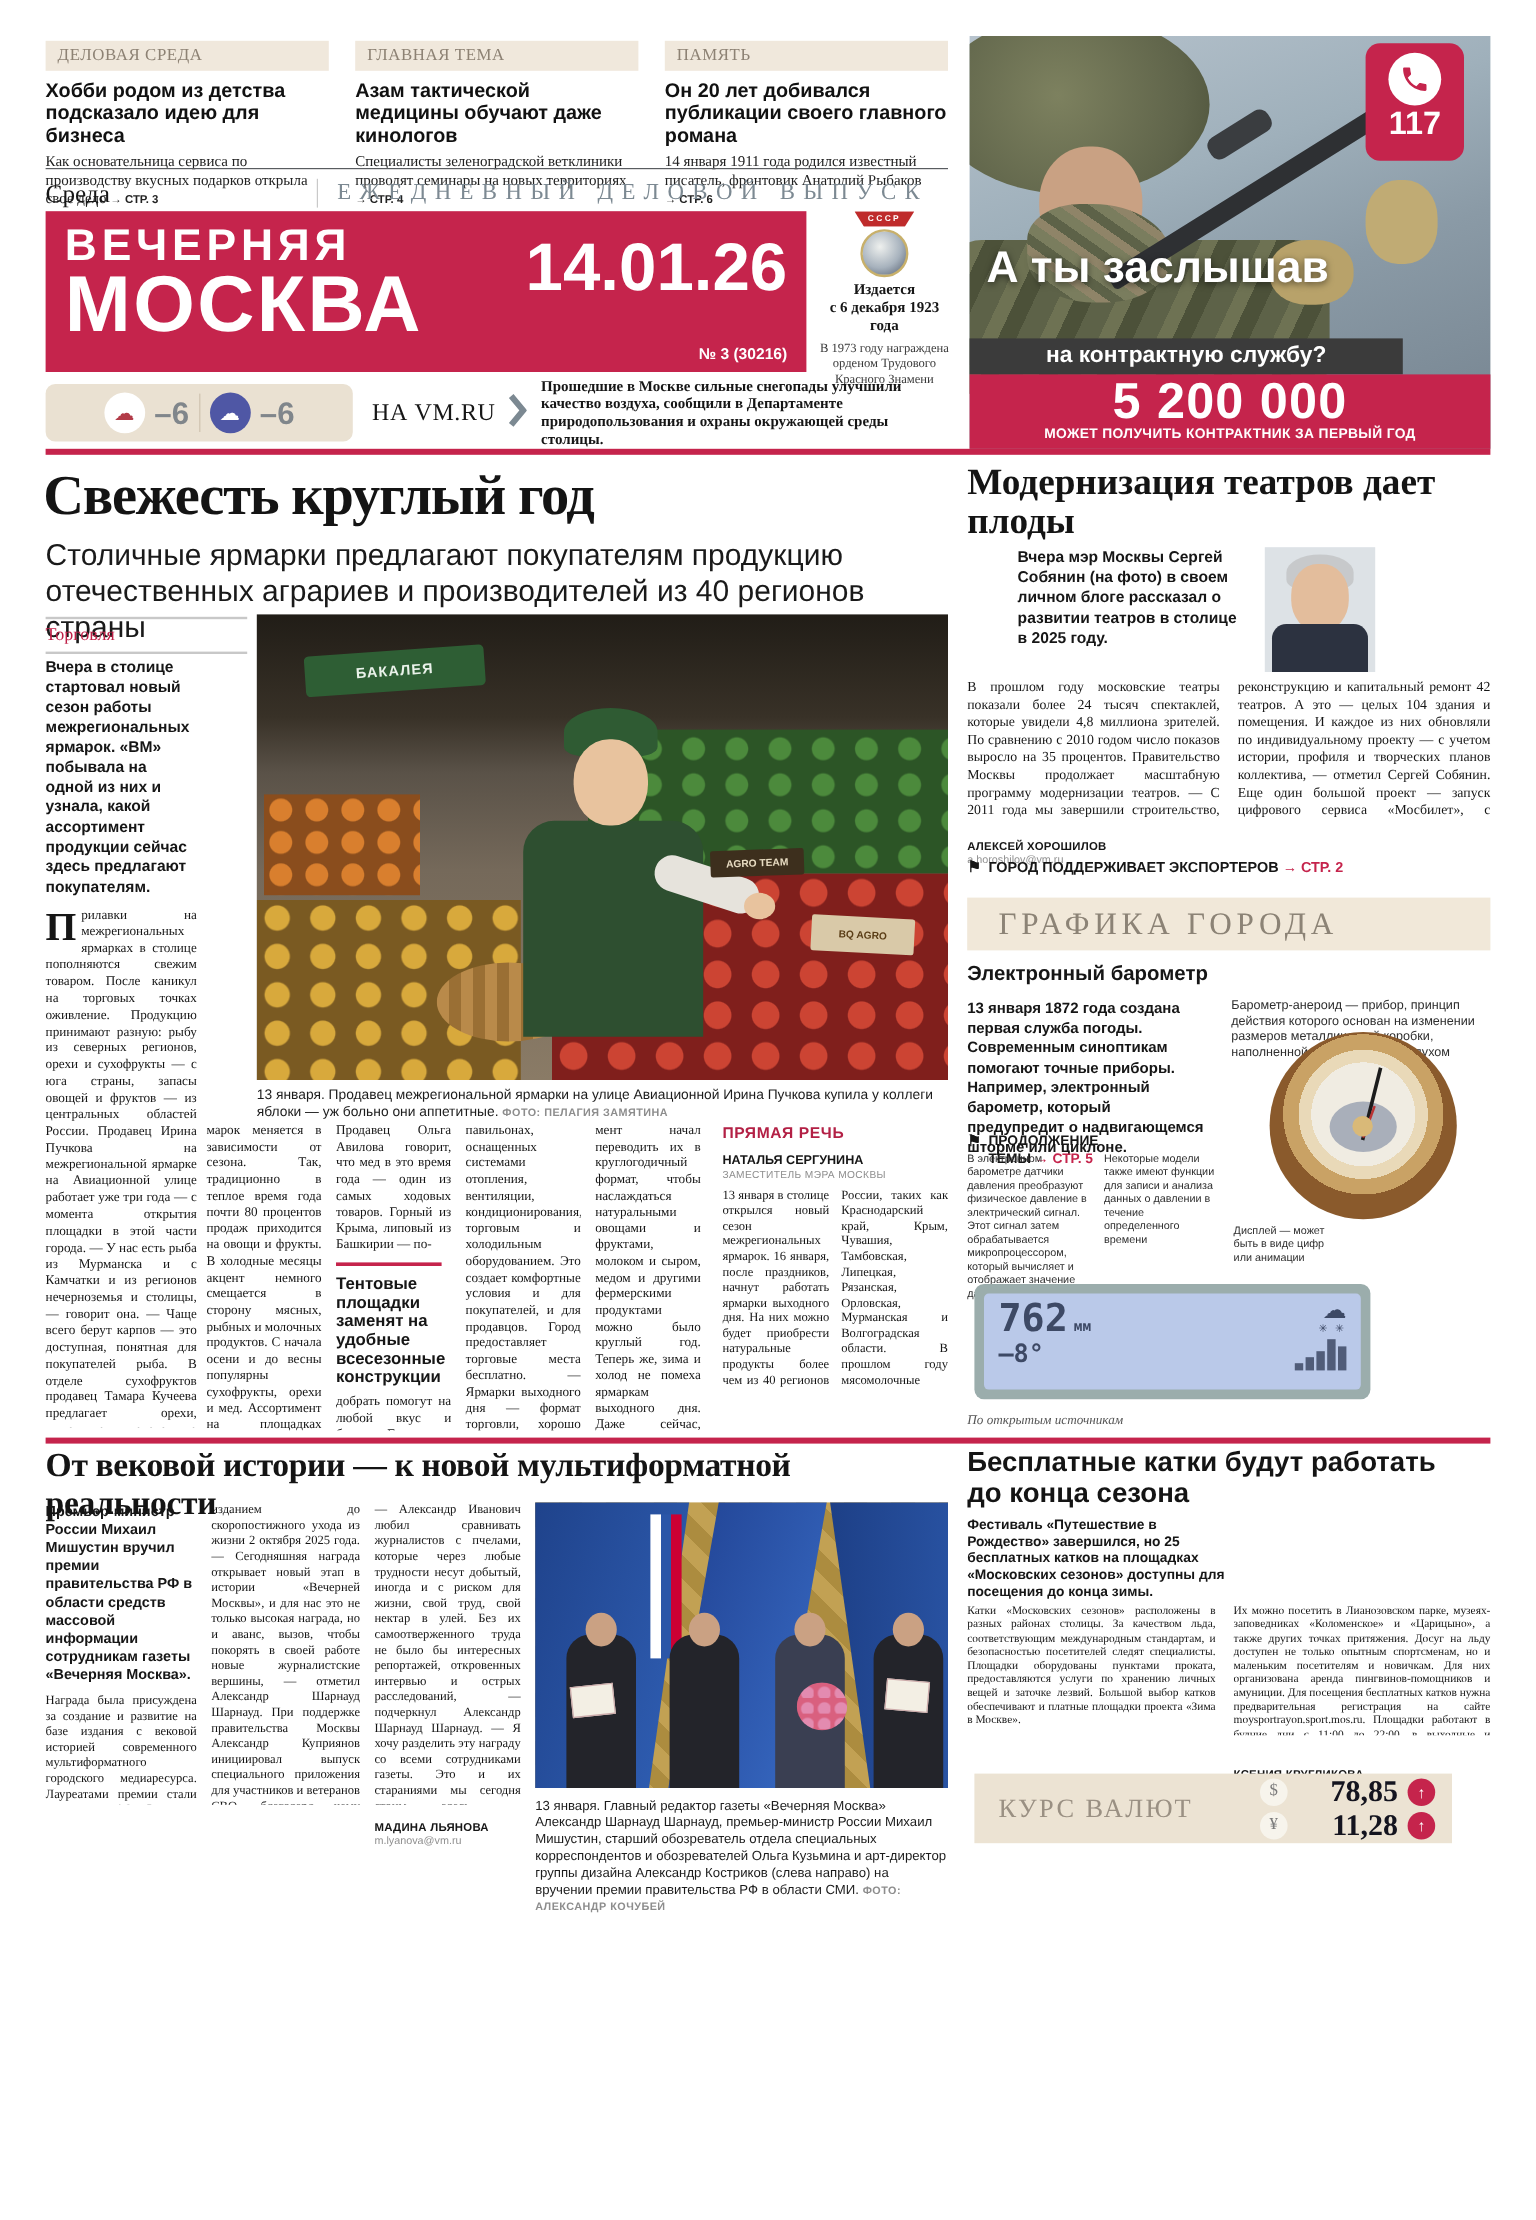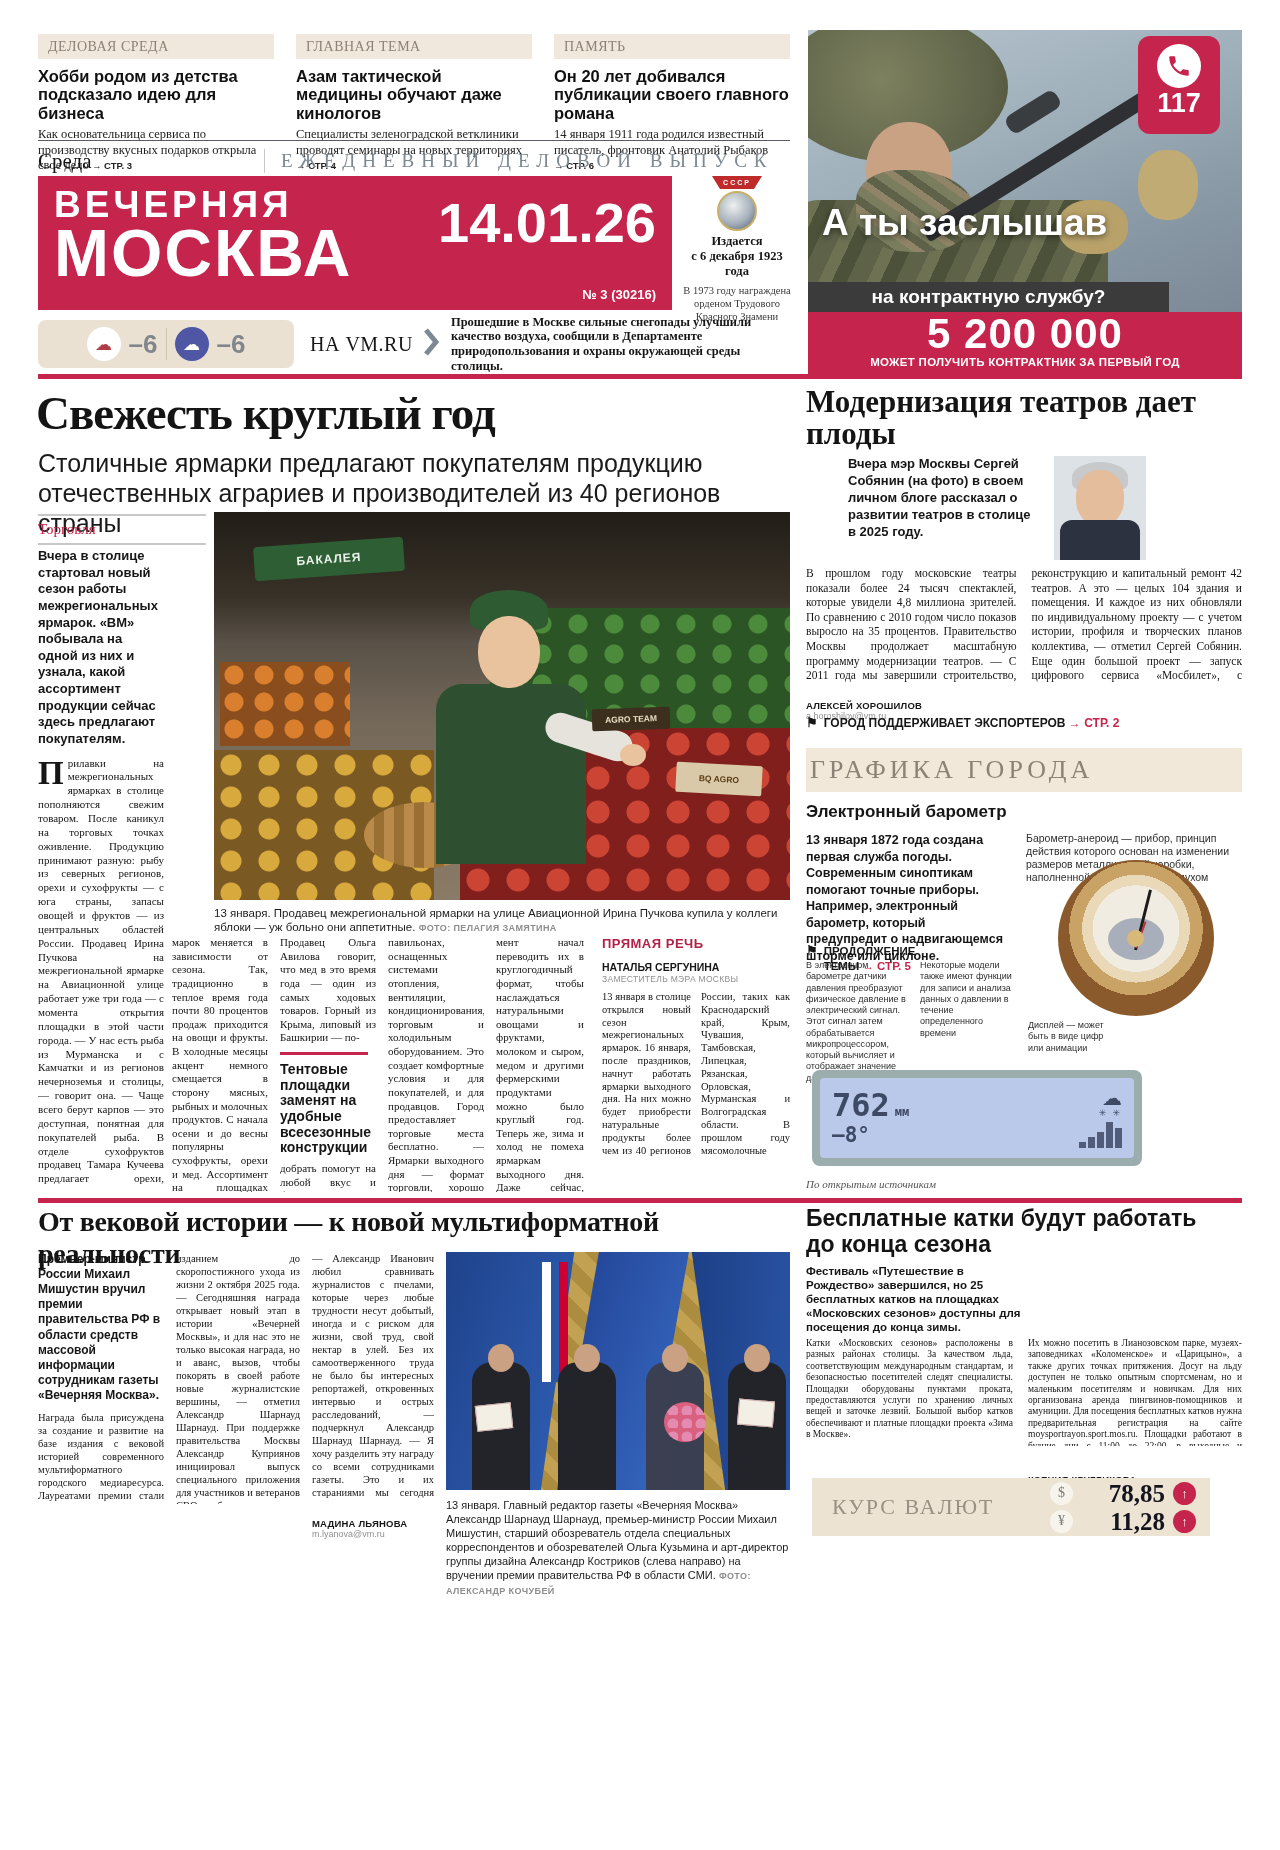--- a/index.html
+++ b/index.html
@@ -168,41 +168,41 @@
   .th-body{left:806px;top:566px;width:436px;height:122px;column-count:2;column-gap:15px;
            font-size:11.5px;line-height:1.27;}
   .th-byline{left:806px;top:694px;}
   .linkrow{left:806px;top:716px;display:flex;gap:6px;align-items:flex-start;
            font-family:"Liberation Sans",sans-serif;font-weight:700;font-size:12px;line-height:1.3;}
   .flag{font-size:13px;line-height:1;}
 
   
   .graphics{left:806px;top:748px;width:436px;height:448px;}
   .g-band{position:absolute;left:0;top:0;width:436px;height:44px;background:#f1e8d9;
-          font-size:26px;letter-spacing:4px;color:#8c8376;line-height:44px;padding-left:4px;box-sizing:border-box;}
+          font-size:26px;letter-spacing:4px;color:#8c8376;line-height:44px;padding-left:26px;box-sizing:border-box;}
   .g-title{position:absolute;left:0;top:54px;font-family:"Liberation Sans",sans-serif;
            font-weight:800;font-size:17px;}
   .g-intro{position:absolute;left:0;top:84px;width:198px;font-family:"Liberation Sans",sans-serif;
            font-weight:700;font-size:12.5px;line-height:1.32;}
   .g-more{position:absolute;left:0;top:196px;display:flex;gap:6px;
           font-family:"Liberation Sans",sans-serif;font-weight:700;font-size:11.5px;line-height:1.3;}
   .g-ann{position:absolute;font-family:"Liberation Sans",sans-serif;font-size:9px;
          line-height:1.25;color:#2e2e2e;}
   .baro{position:absolute;left:252px;top:112px;width:156px;height:156px;border-radius:50%;
         background:radial-gradient(circle at 50% 44%,#f0ece2 0 37%,#e9d9b8 37% 46%,#c9a265 46% 57%,#8a5a2c 57% 79%,#6f4520 79% 100%);}
   .b-win{position:absolute;left:50px;top:58px;width:56px;height:42px;border-radius:50%;background:#a9afba;}
   .b-needle{position:absolute;left:76px;top:28px;width:3px;height:62px;background:#1c1c1c;
             transform:rotate(14deg);transform-origin:50% 100%;}
   .b-needle2{position:absolute;left:77px;top:88px;width:2px;height:28px;background:#b33;
             transform:rotate(-160deg);transform-origin:50% 0%;}
   .b-dot{position:absolute;left:69px;top:70px;width:17px;height:17px;border-radius:50%;background:#d9b978;}
   .monitor{position:absolute;left:6px;top:322px;width:330px;height:96px;background:#9badac;
            border-radius:8px;padding:8px;box-sizing:border-box;}
   .lcd{width:100%;height:100%;background:#bac9e9;border-radius:4px;display:flex;
-       justify-content:space-between;align-items:center;padding:4px 12px;box-sizing:border-box;}
+       justify-content:space-between;align-items:flex-start;padding:4px 12px;box-sizing:border-box;}
   .lcd-left .p-row{display:flex;align-items:baseline;gap:5px;color:#3d4965;}
   .p-val{font-weight:800;font-size:32px;line-height:1;}
   .p-unit{font-weight:700;font-size:12px;}
   .t-val{font-weight:800;font-size:21px;color:#3d4965;margin-top:2px;}
   .lcd-right{text-align:right;color:#3d4965;}
   .lcd-cloud{font-size:20px;line-height:1;}
   .lcd-snow{font-size:9px;letter-spacing:2px;}
   .bars{display:flex;gap:2px;align-items:flex-end;margin-top:4px;}
   .bars div{width:7px;background:#3d4965;opacity:.85;}
   .g-src{position:absolute;left:0;top:430px;font-style:italic;font-size:11px;color: #555;}

